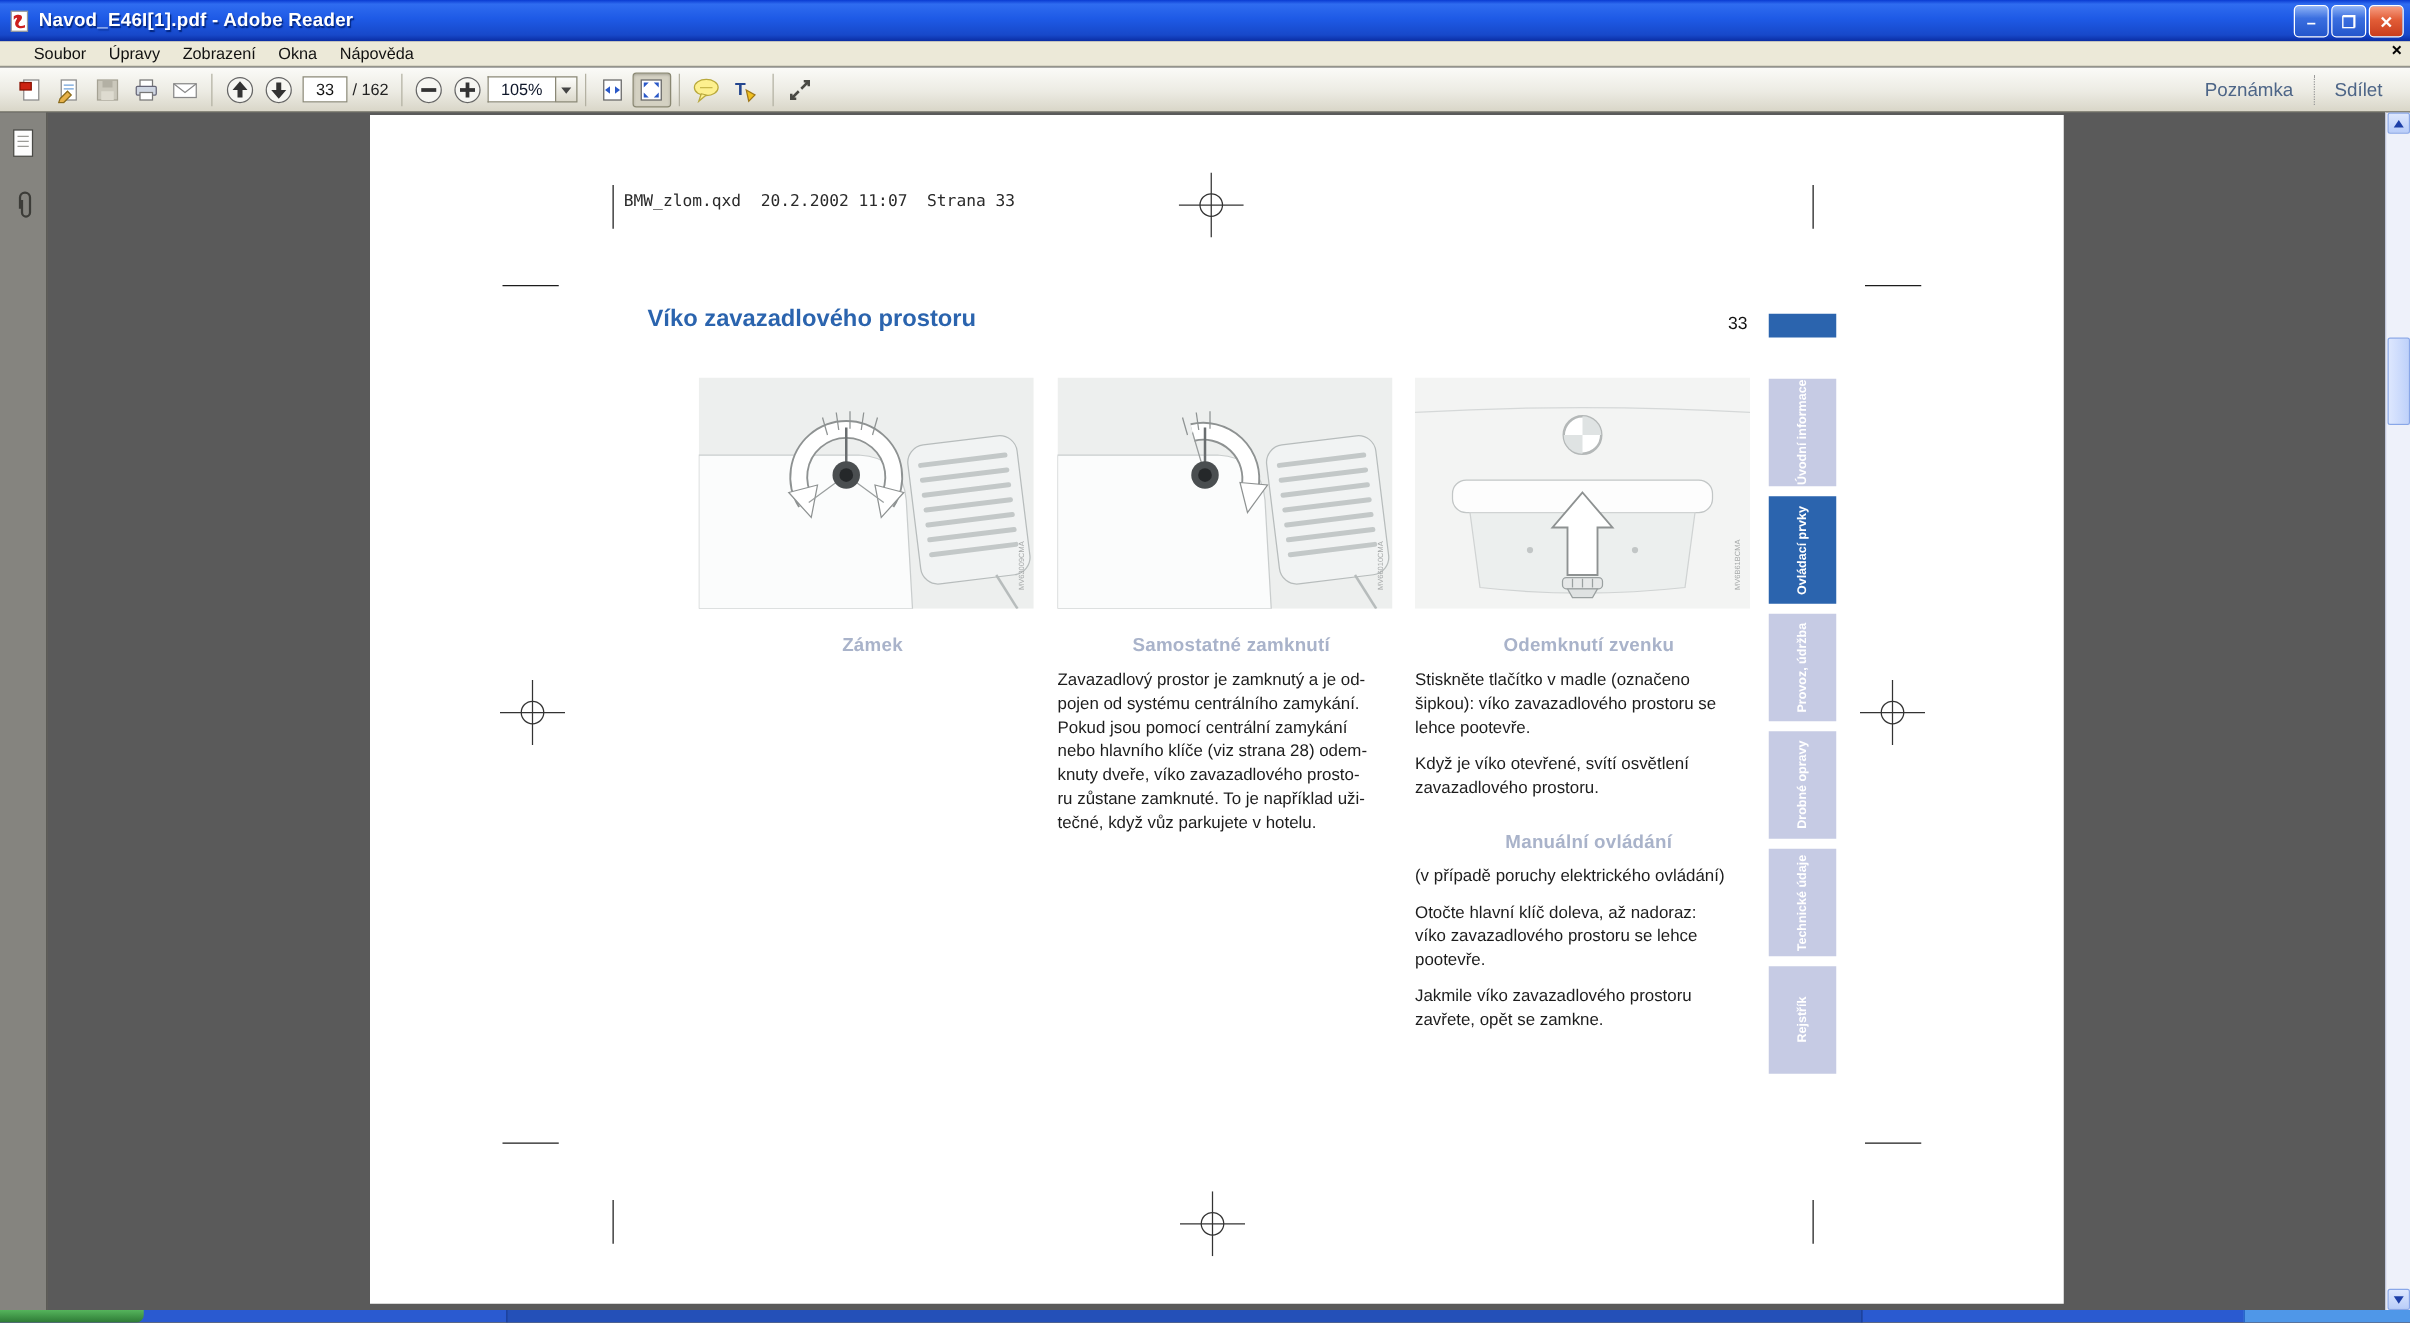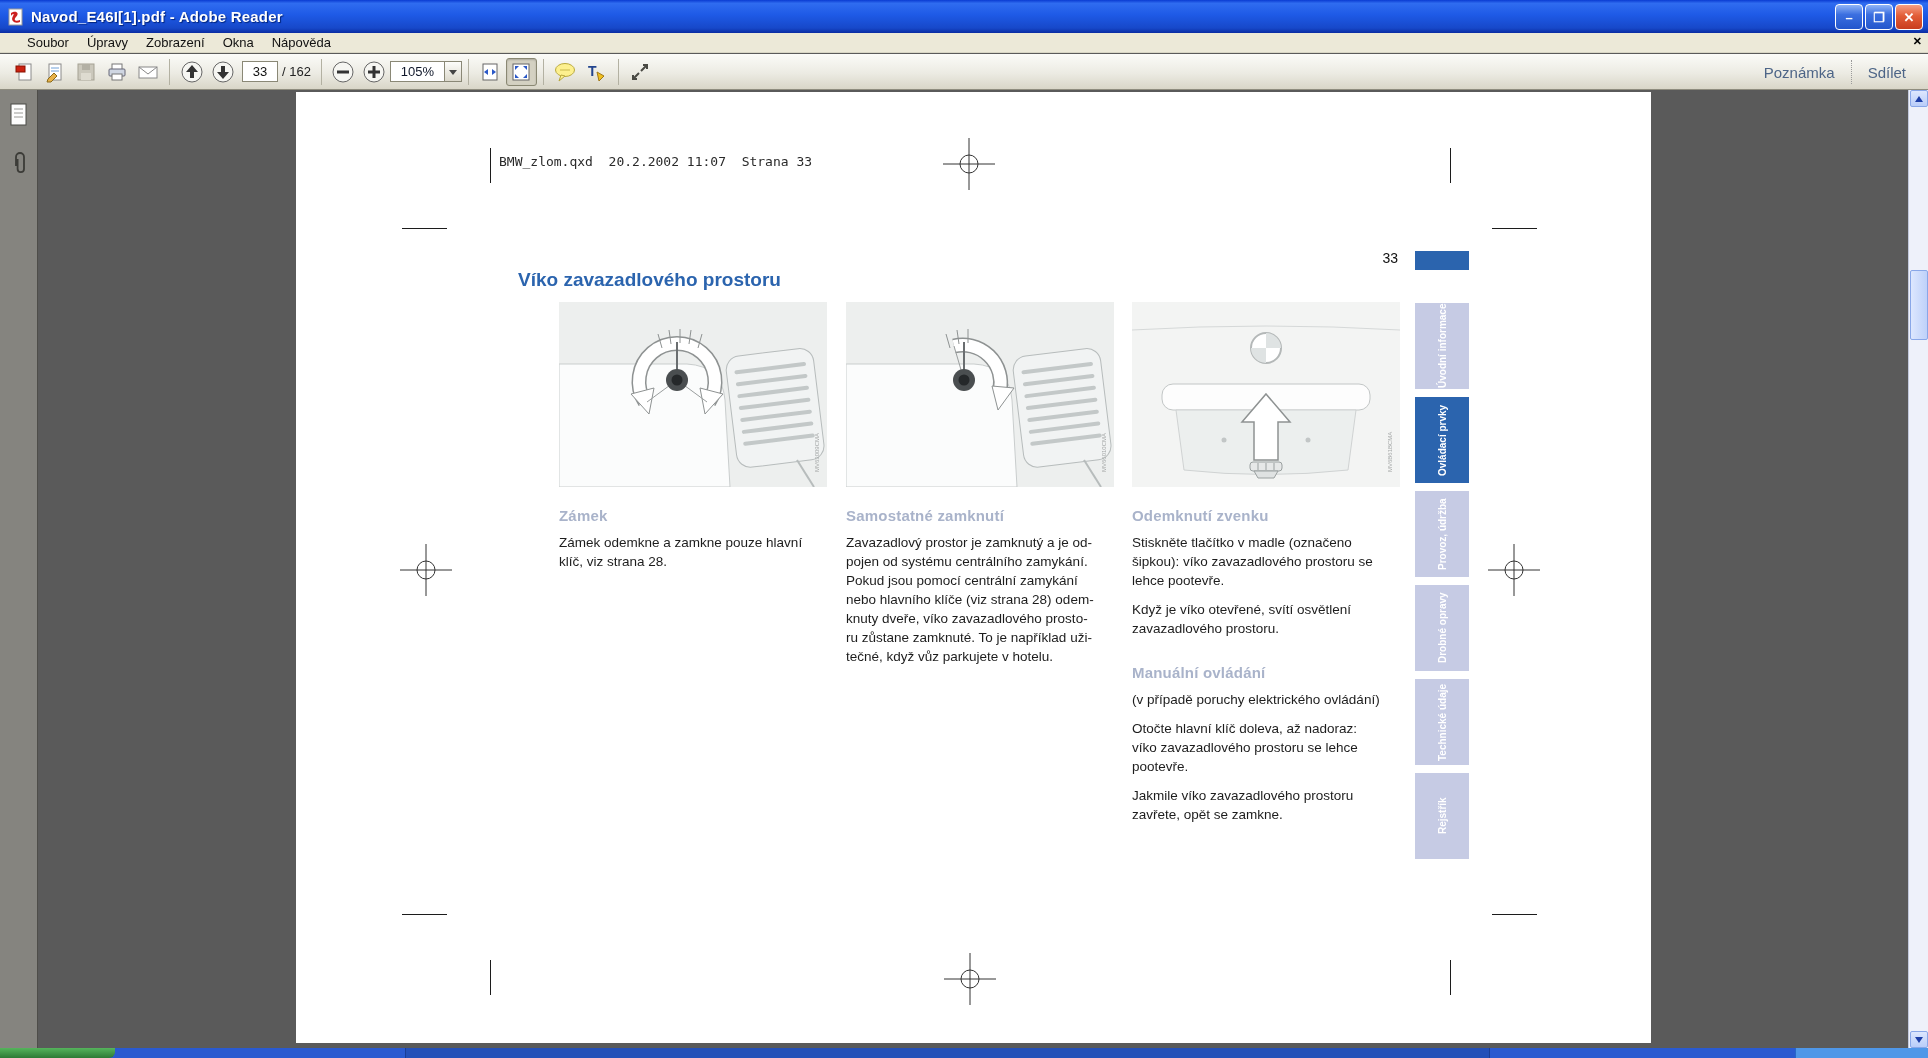--- a/index.html
+++ b/index.html
@@ -50,29 +50,29 @@
   .docpane { position:absolute; left:39px; right:20px; top:0; bottom:0; overflow:hidden; }
   .page { position:relative; width:1355px; height:951px; background:#fff; margin:2px auto 0; }
 
   
   .cropv { position:absolute; width:1px; height:35px; background:#1c1c1c; }
   .croph { position:absolute; width:45px; height:1px; background:#1c1c1c; }
   .print-header { position:absolute; left:203px; top:62px; font-family:"DejaVu Sans Mono", monospace;
     font-size:13px; color:#2a2a2a; white-space:pre; }
   .crosshair { position:absolute; width:52px; height:52px; }
 
-  .doc-title { position:absolute; left:222px; top:153px; font-size:19px; font-weight:bold; color:#2b64ae;margin-top:24px; }
+  .doc-title { position:absolute; left:222px; top:153px; font-size:19px; font-weight:bold; color:#2b64ae; }
   .doc-pagenum { position:absolute; left:1062px; top:158px; width:40px; text-align:right; font-size:14px; color:#111; }
   .title-rect { position:absolute; left:1119px; top:159px; width:54px; height:19px; background:#2b64ae; }
 
   
   .column { position:absolute; top:210px; width:278px; }
   .col1 { left:263px; } .col2 { left:550px; } .col3 { left:836px; }
   .figure { width:268px; height:185px; }
-  .colhead { margin:16px 0 9px; font-size:15px; font-weight:bold; color:#a9b3ca; letter-spacing:.2px; }
+  .colhead { margin:16px 0 9px; font-size:15px; font-weight:bold; color:#a9b3ca; letter-spacing:.2px;text-align:center; }
   .colhead.sub { margin-top:26px; }
   .para { white-space:pre-line; font-size:13.5px; line-height:19px; color:#1d1d1d; margin-bottom:10px; }
 
   
   .sidetab { position:absolute; left:1119px; width:54px; height:86px; background:#c6cbe4; }
   .sidetab.active { background:#2b64ae; }
   .sidetab span { position:absolute; inset:0; display:flex; align-items:center; justify-content:center;
     writing-mode:vertical-rl; transform:rotate(180deg); color:#fff; font-size:10px; font-weight:bold; }
   .t0{top:211px}.t1{top:305px}.t2{top:399px}.t3{top:493px}.t4{top:587px}.t5{top:681px}
 
@@ -298,22 +298,20 @@
               <line x1="139" y1="46" x2="143" y2="32"></line>
             </g>
             <line x1="118" y1="78" x2="88" y2="100" stroke="#9a9e9e"></line>
             <line x1="118" y1="78" x2="148" y2="100" stroke="#9a9e9e"></line>
             <line x1="118" y1="78" x2="118" y2="40" stroke="#6a6e70" stroke-width="2"></line>
             <circle cx="118" cy="78" r="11" fill="#4a4e50"></circle>
               <circle cx="118" cy="78" r="5.5" fill="#25282a"></circle>
             <text transform="rotate(-90 260 170)" x="260" y="170" font-size="6" fill="#a5a8a8">MV63009CMA</text>
           </svg>
           <div class="colhead">Zámek</div>
-          <div class="para">Zámek odemkne a zamkne pouze hlavní
-klíč, viz strana 28.</div>
         </div>
 
         <div class="column col2">
           <svg class="figure" viewBox="0 0 268 185">
             <rect width="268" height="185" fill="#edefee"></rect>
             <path d="M0,62 L128,62 Q163,64 166,98 L171,185 L0,185 Z" fill="#fbfcfc" stroke="#c9cdcd"></path>
             <g transform="rotate(-7 215 105)">
               <rect x="172" y="50" width="88" height="112" rx="14" fill="#f1f3f3" stroke="#b7bcbc"></rect>
               <g stroke="#c3c8c8" stroke-width="4" stroke-linecap="round">
                 <line x1="182" y1="66" x2="250" y2="66"></line>

